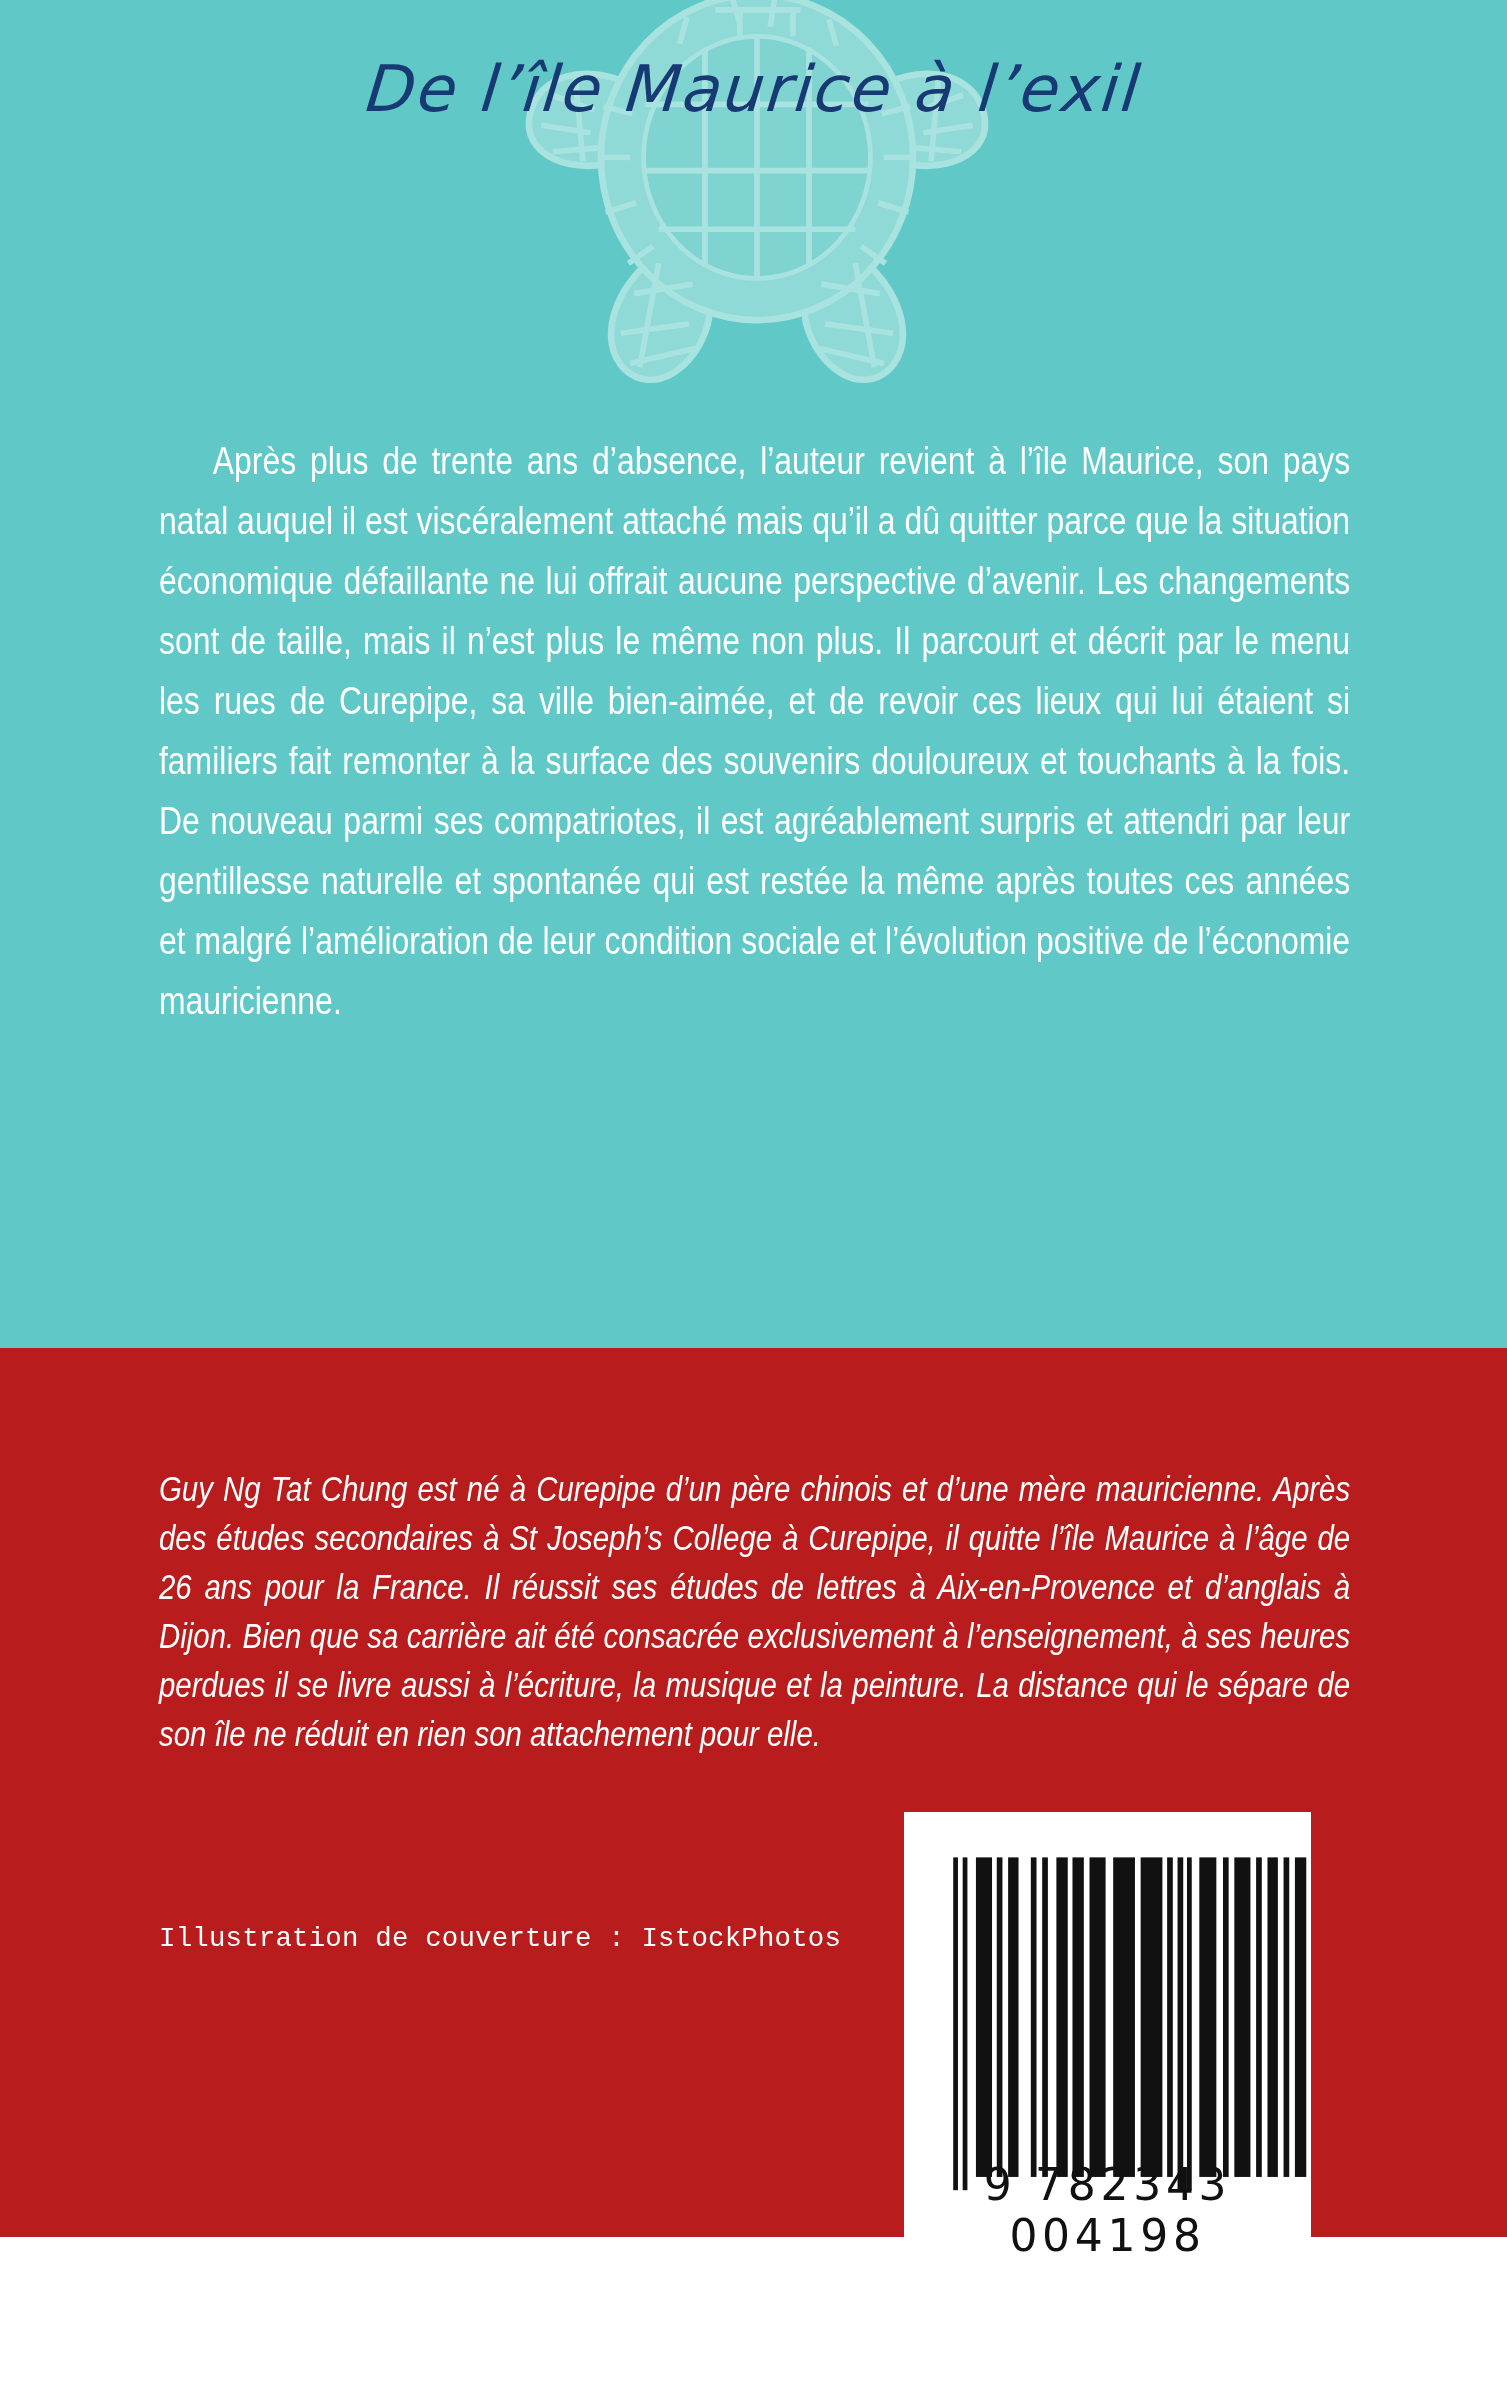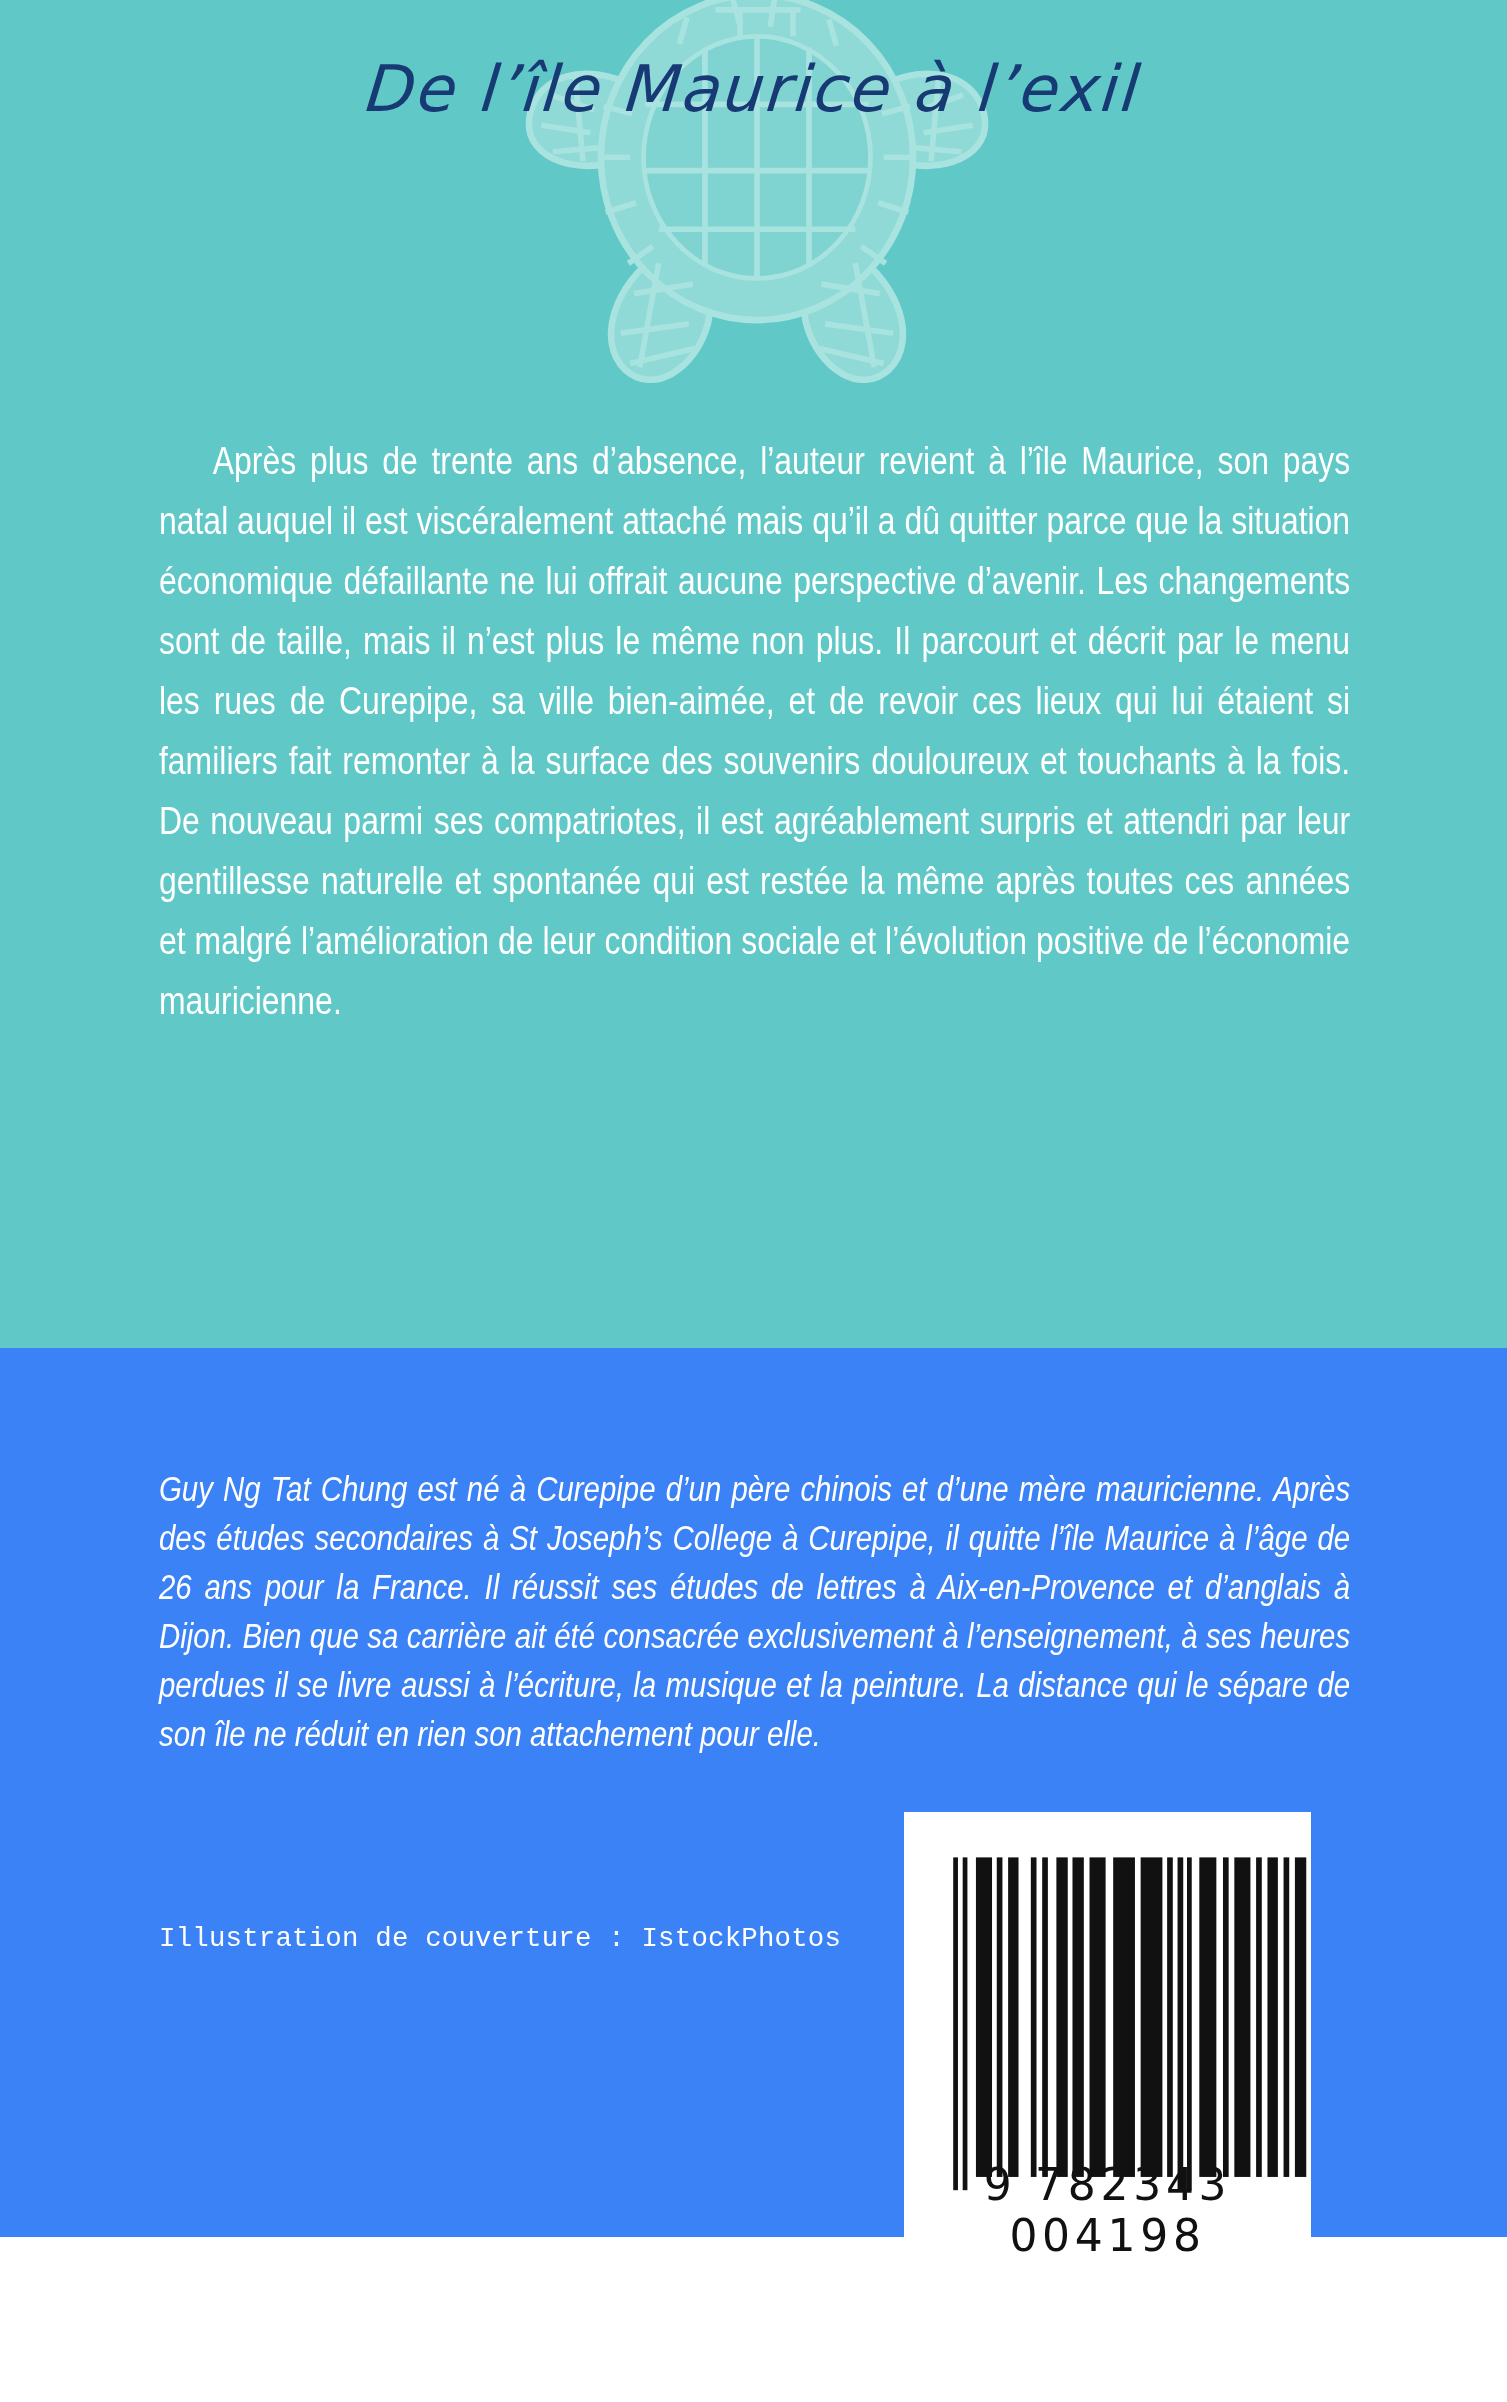--- a/index.html
+++ b/index.html
@@ -72,21 +72,21 @@
     width: 1418px;
   }
 
   
   .panel-bottom {
     position: absolute;
     left: 0;
     top: 1348px;
     width: 1508px;
     height: 889px;
-    background: #3b82f6;
+    background: #b91c1c;
   }
 
   .bio {
     position: absolute;
     left: 159px;
     top: 116px;
     width: 1418px;
     color: #ffffff;
     font-family: "Liberation Sans Narrow", "Liberation Sans", sans-serif;
     font-size: 35px;

